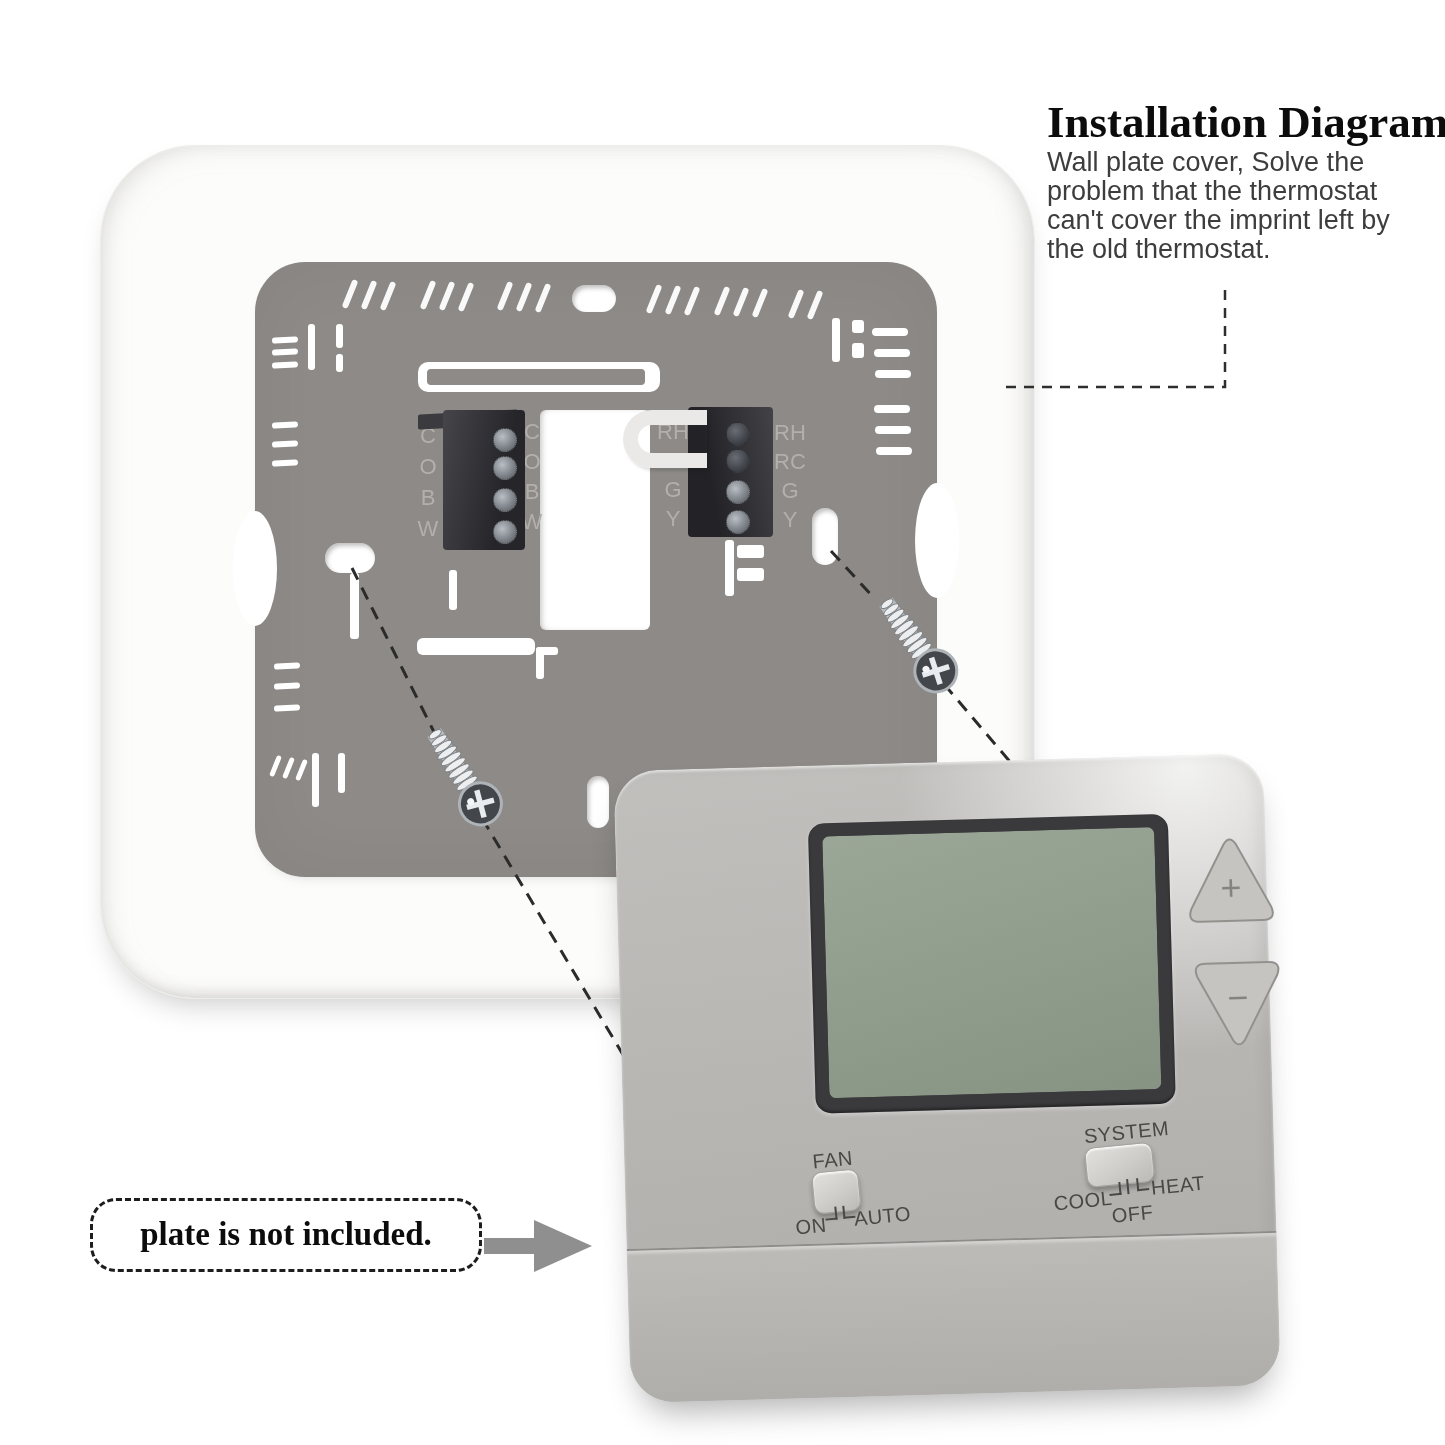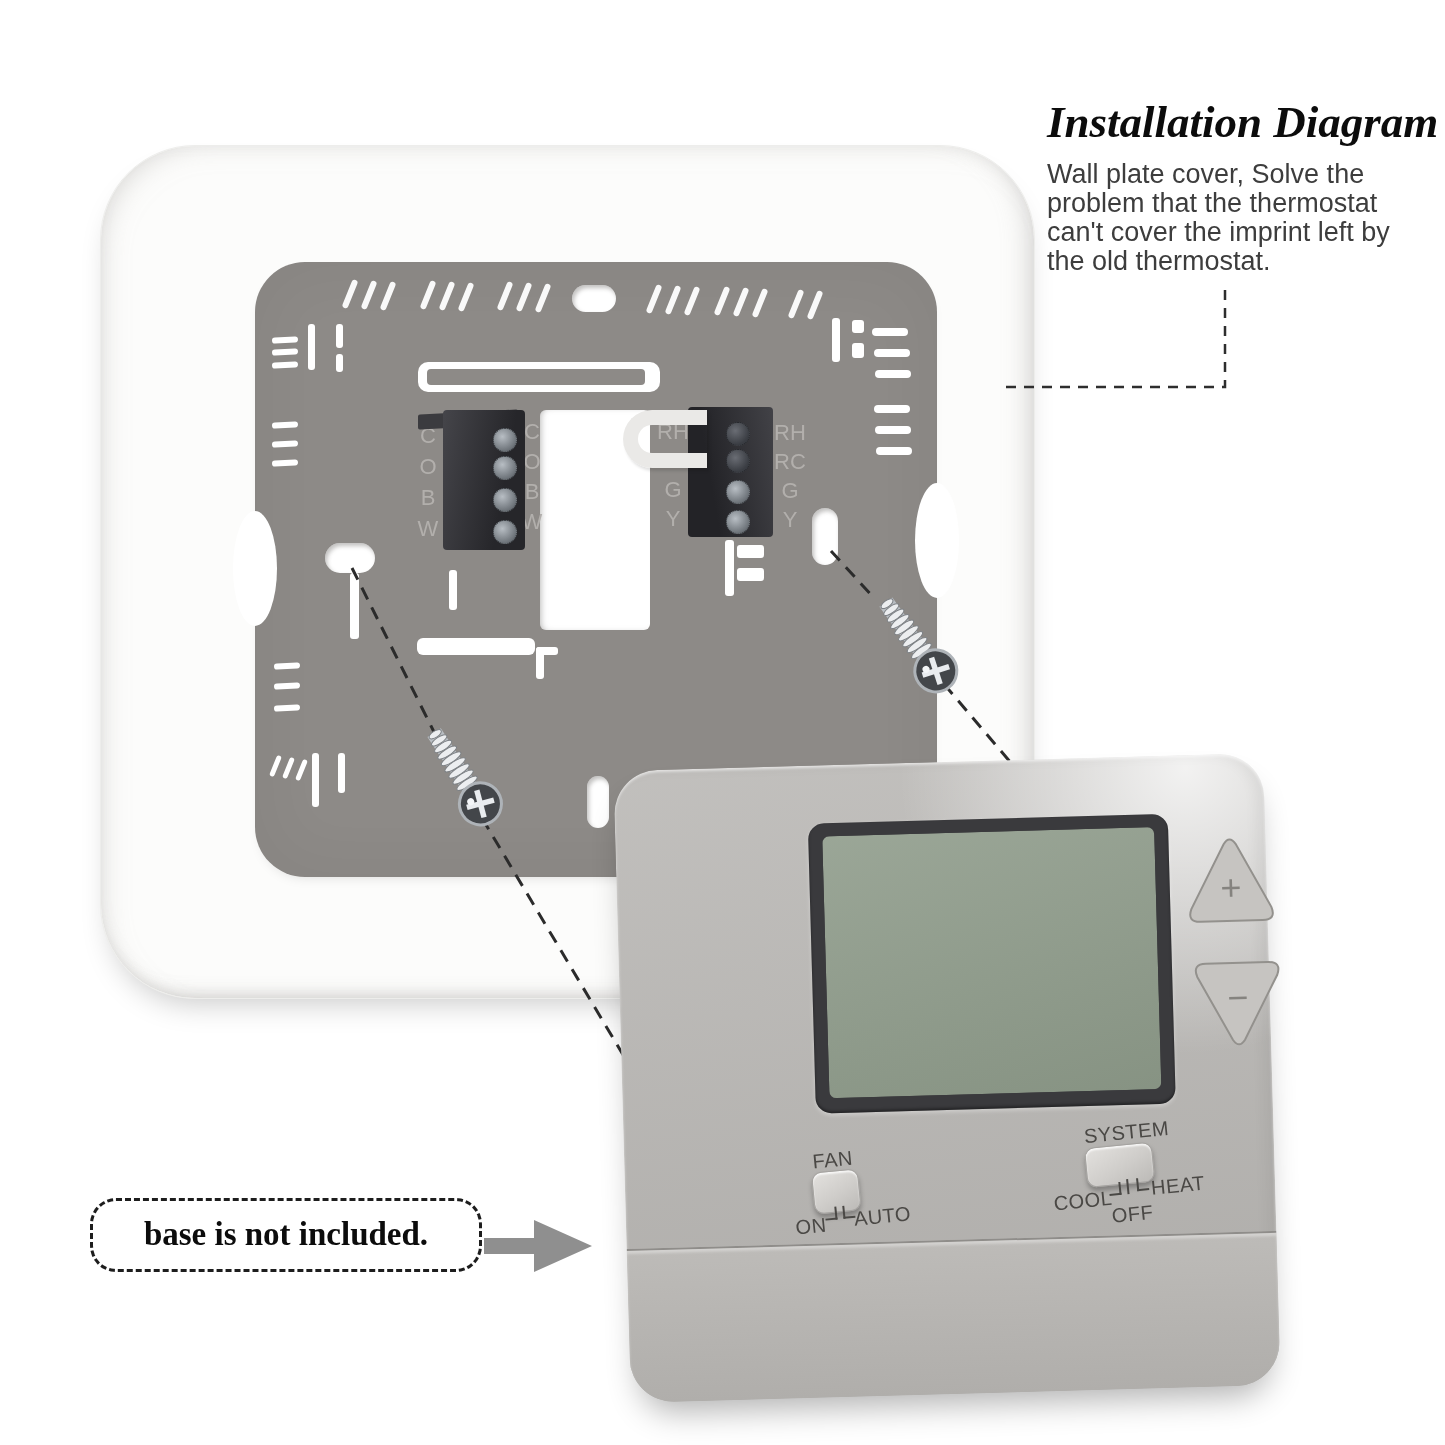--- a/index.html
+++ b/index.html
@@ -72,22 +72,22 @@
     border:1px solid #a5a3a0;box-sizing:border-box;
     box-shadow:0 4px 5px rgba(0,0,0,.28), inset 0 2px 2px rgba(255,255,255,.8);cursor:pointer;}
   .tickL,.tickR{position:absolute;width:12px;height:13px;box-sizing:border-box;}
   .tickL{border-right:2px solid #4a4845;border-bottom:2px solid #4a4845;}
   .tickR{border-left:2px solid #4a4845;border-bottom:2px solid #4a4845;}
   .tickM{position:absolute;width:2px;height:15px;background:#4a4845;}
 
   
   .info-block{left:1047px;top:96px;width:382px;}
   .info-heading{font-family:"Liberation Serif","DejaVu Serif",serif;font-weight:bold;
-    font-size:45px;color:#0c0c0c;white-space:nowrap;margin:0;font-style:italic;}
-  .info-desc{font-size:27px;line-height:1.07;color:#3d3d3d;margin-top:12px;}
+    font-size:45px;color:#0c0c0c;white-space:nowrap;margin:0;}
+  .info-desc{font-size:27px;line-height:1.07;color:#3d3d3d;}
   .tip-box{left:90px;top:1198px;width:392px;box-sizing:border-box;border:3px dashed #1d1d1d;border-radius:26px;
     padding:14px 6px;text-align:center;font-family:"Liberation Serif","DejaVu Serif",serif;
     font-weight:bold;font-size:33px;line-height:1.2;color:#0c0c0c;}
   .tip-box span{display:block;}
   .arrow-svg{left:484px;top:1216px;width:112px;height:62px;}
 </style>
 </head>
 <body>
 
 <div class="canvas">
@@ -310,19 +310,19 @@
       <div class="sw-label" style="left:53px;top:96px;width:64px">OFF</div>
     </div>
   </div>
 
   <div class="abs info-block">
     <h1 class="info-heading">Installation Diagram</h1>
     <div class="info-desc">Wall plate cover, Solve the problem that the thermostat can't cover the imprint left by the old thermostat.</div>
   </div>
 
   <div class="abs tip-box">
-    <span>base is not included.</span>
+    <span>plate is not included.</span>
   </div>
   <svg class="abs arrow-svg" viewBox="0 0 112 62">
     <polygon points="0,22 50,22 50,4 108,30 50,56 50,38 0,38" style="fill: rgb(143, 143, 143);"></polygon>
   </svg>
 
 </div>
 
 </body></html>

